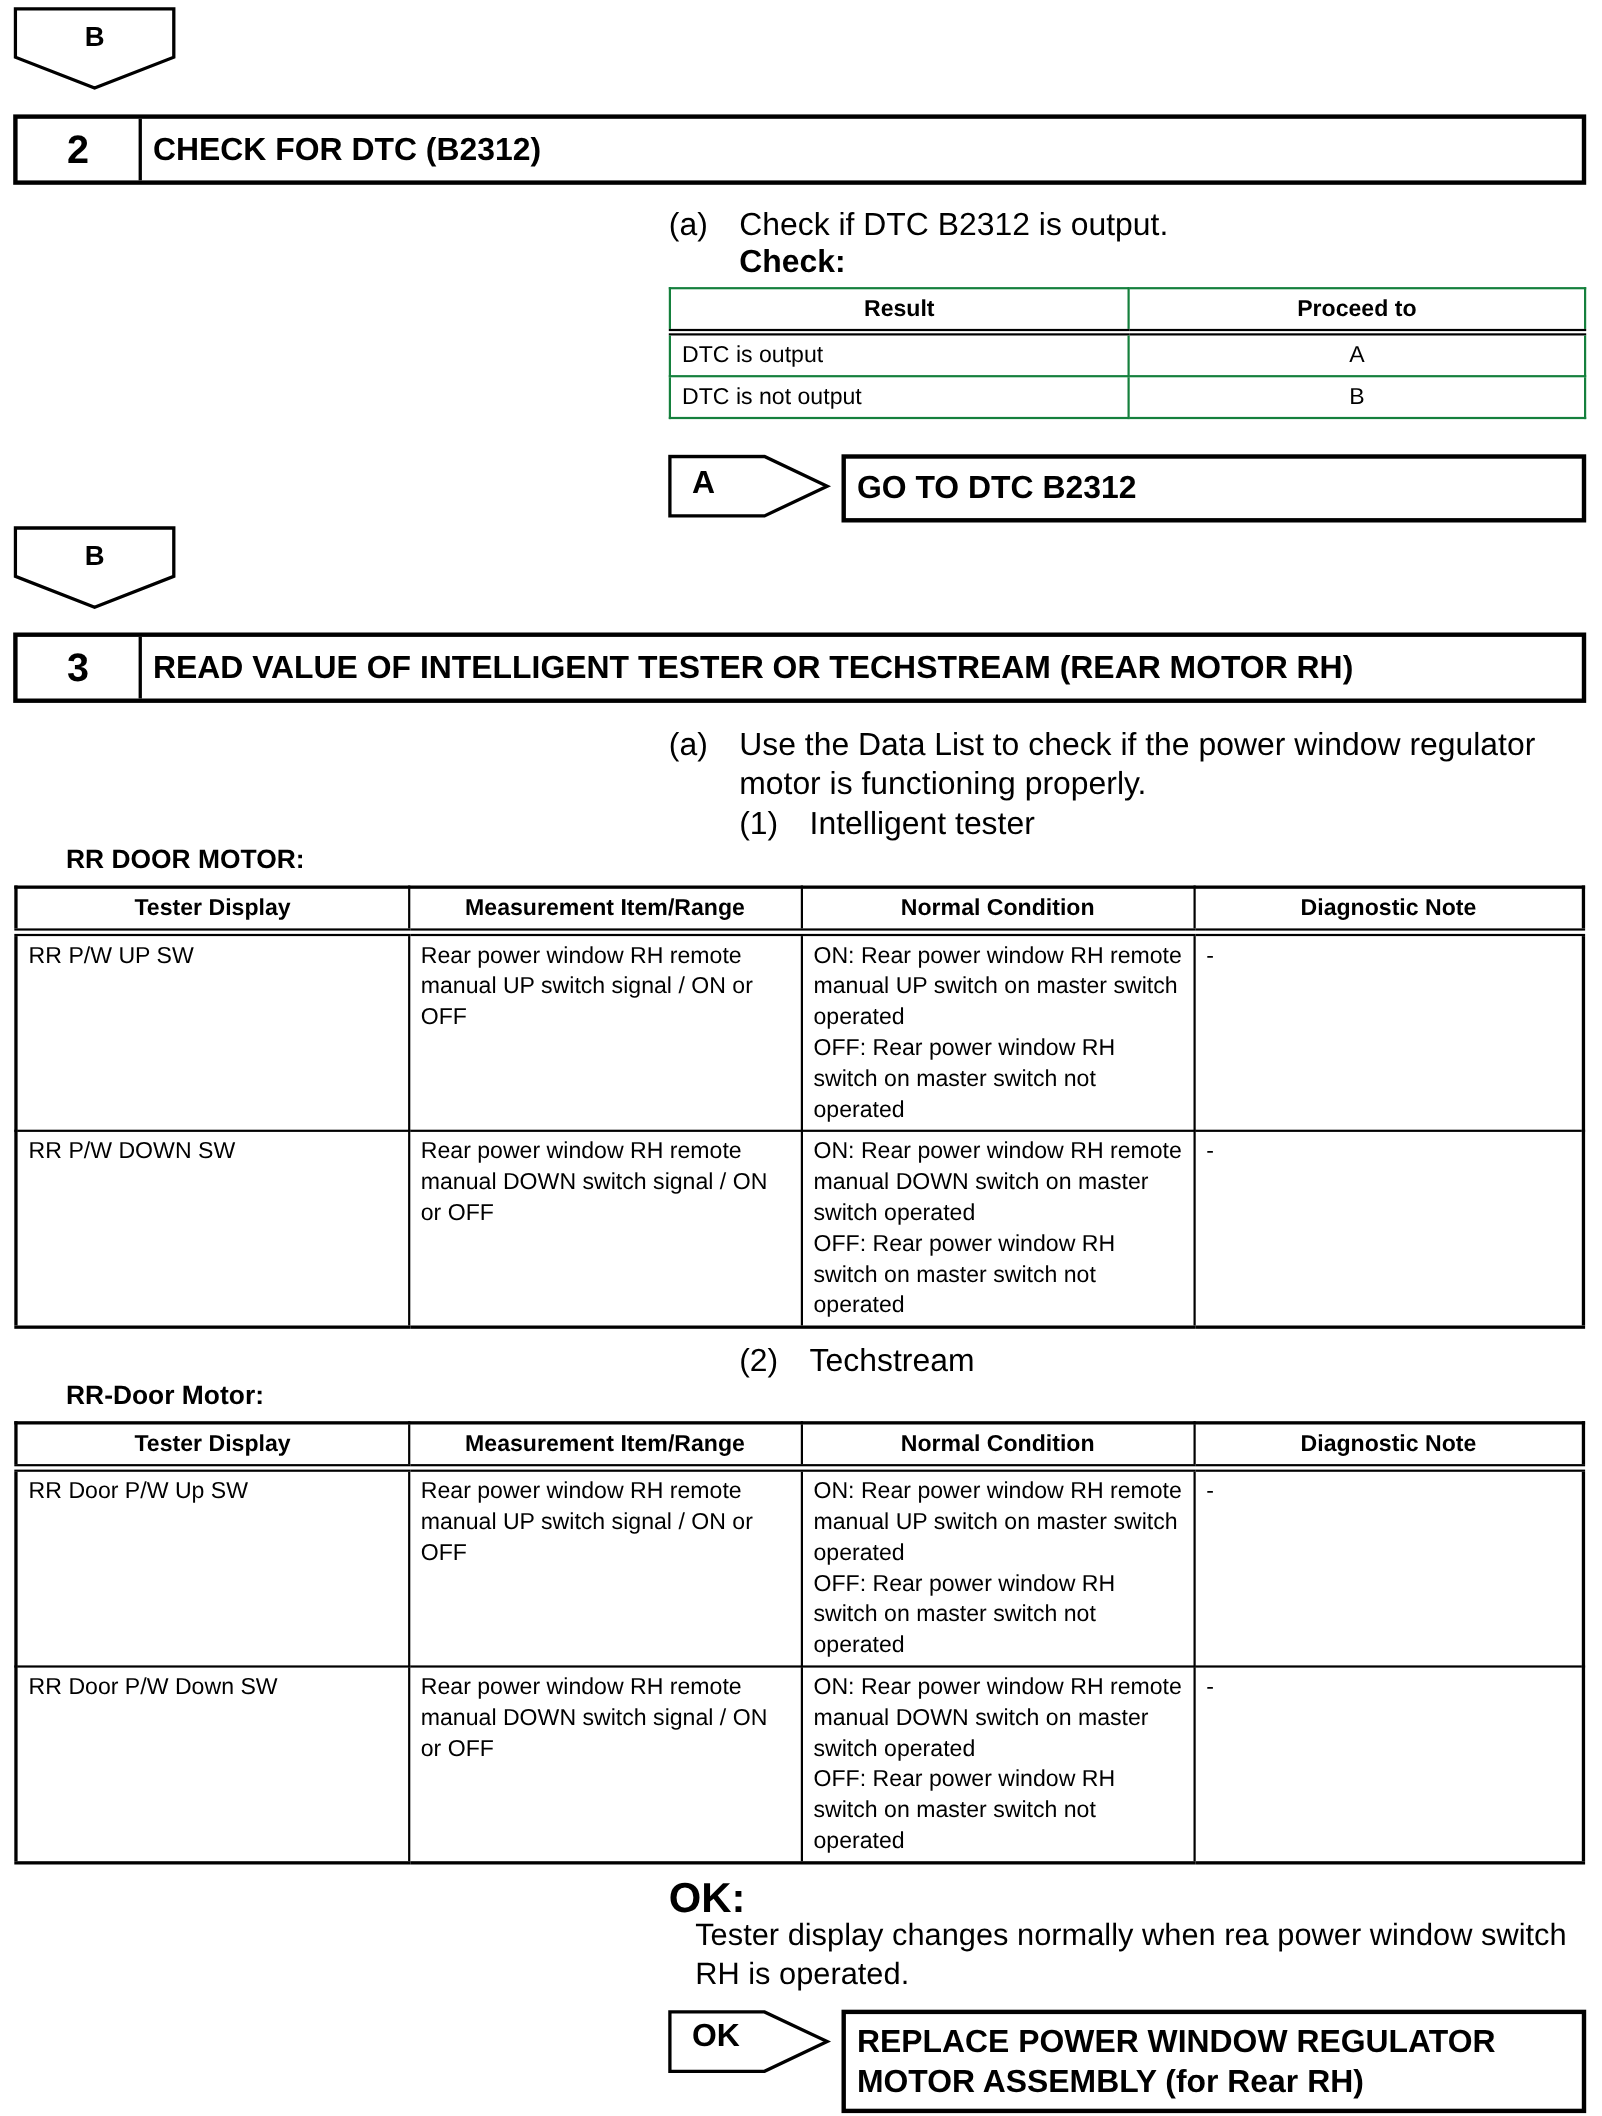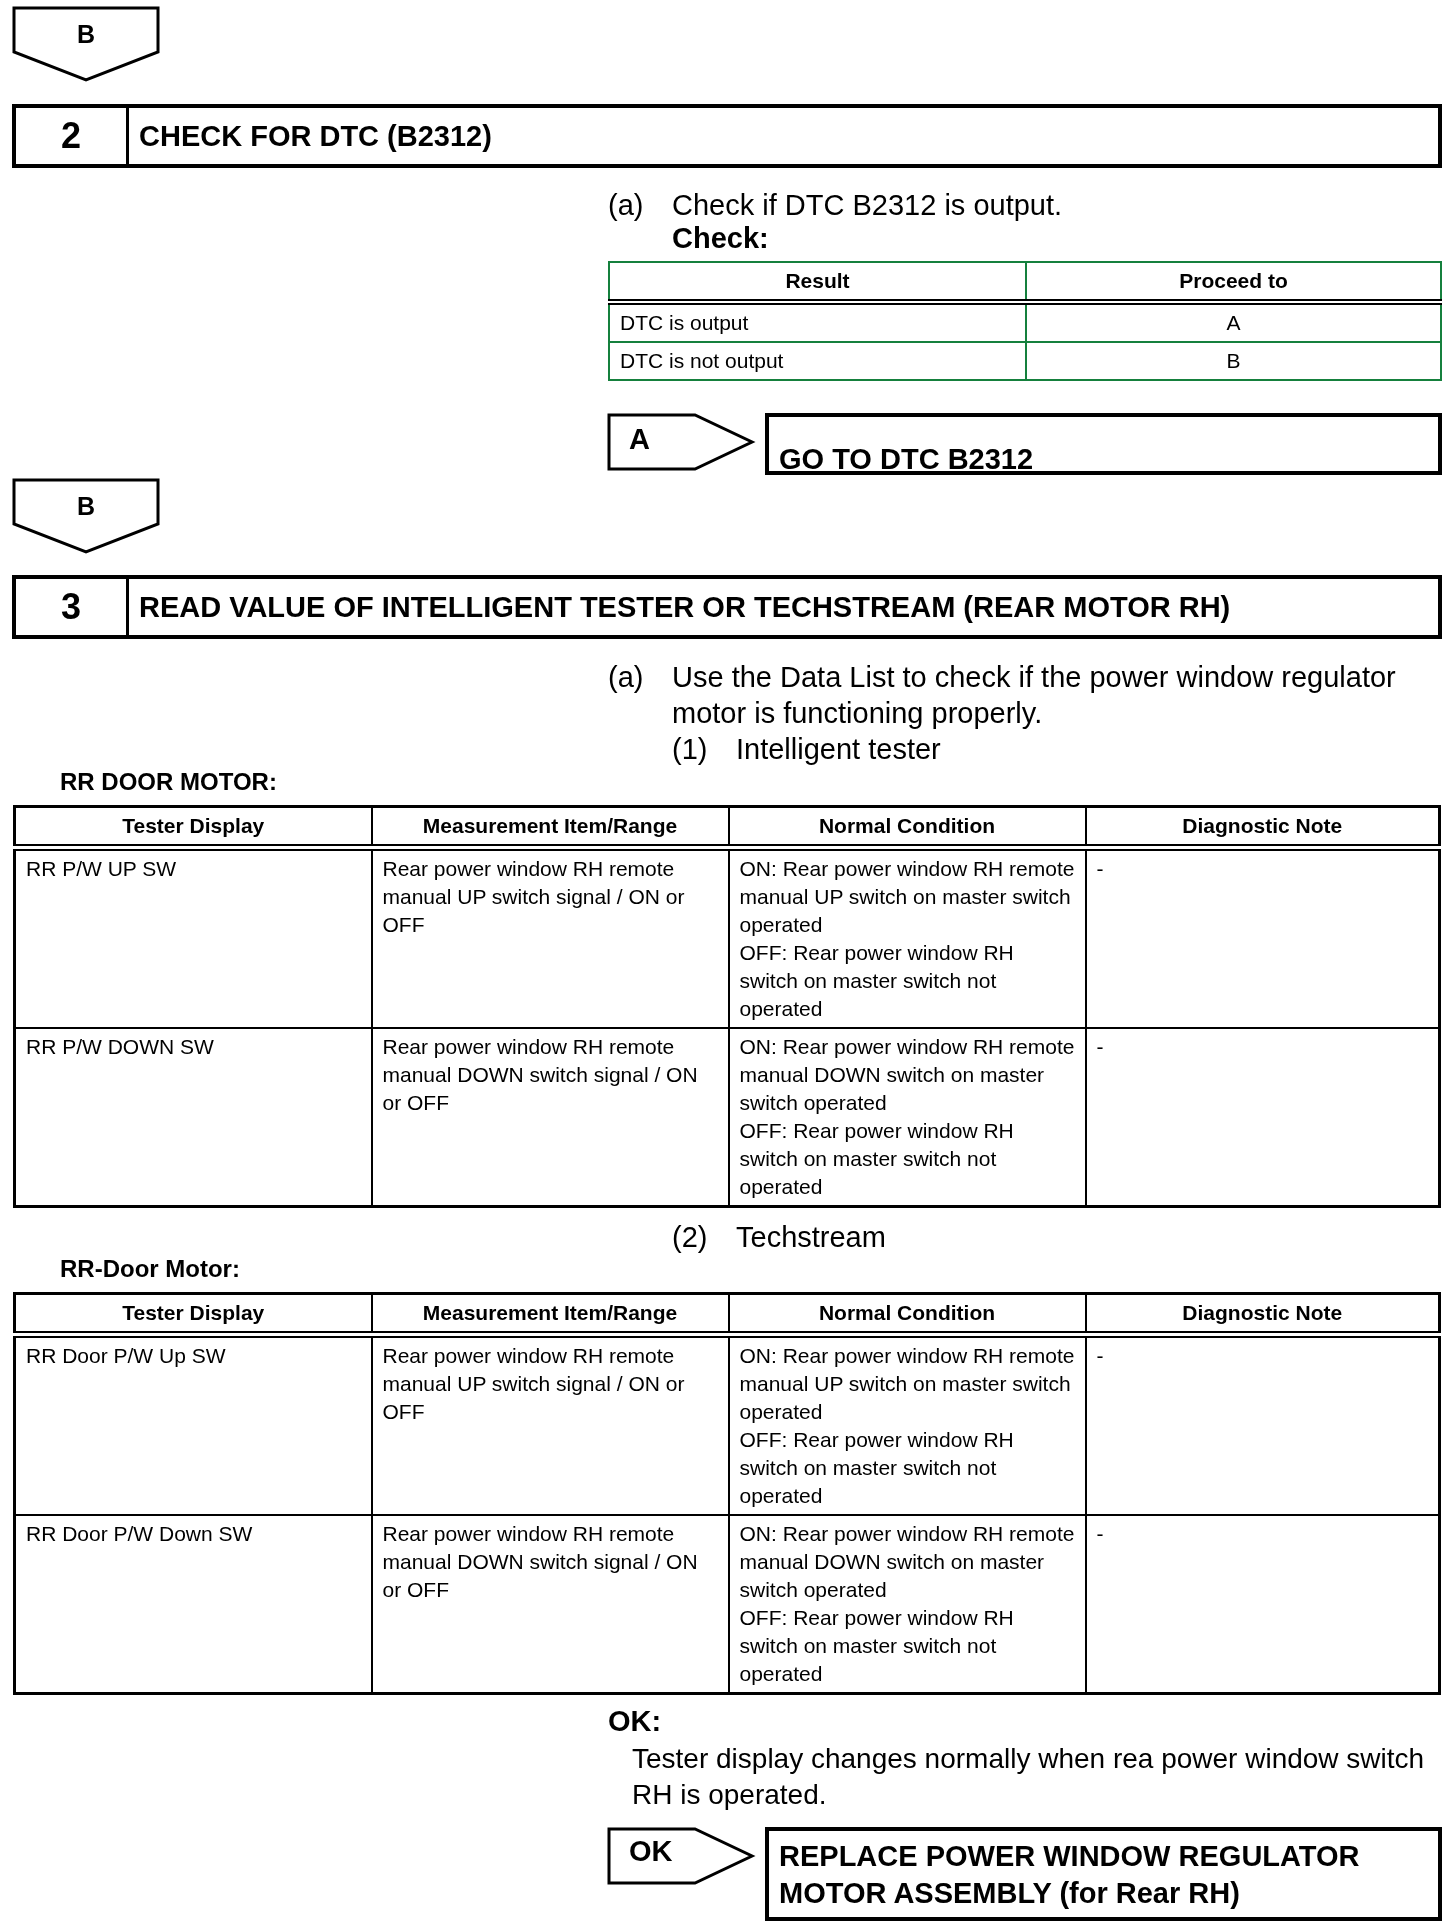--- a/index.html
+++ b/index.html
@@ -61,21 +61,21 @@
   .subhead { position: absolute; left: 14px; font-weight: bold; font-size: 24px; margin-left: 46px; }
 
   
   .act-tab { position: absolute; }
   .act-tab .lbl { position: absolute; font-weight: bold; font-size: 29px; }
   .act-box {
     position: absolute; border: 4px solid #000; box-sizing: border-box;
     font-weight: bold; font-size: 29px; padding-left: 10px; line-height: 37px;
   }
 
-  .ok-head { position: absolute; left: 608px; top: 1705px; font-weight: bold; font-size: 29px; }
+  .ok-head { position: absolute; left: 608px; top: 1705px; font-weight: bold; font-size: 38px; }
   .ok-text { position: absolute; left: 632px; top: 1741px; font-weight: normal; font-size: 28px; line-height: 36px; width: 800px; }
 </style>
 </head>
 <body>
 
 <div class="down-tab" style="left:12px; top:6px;">
   <svg width="148" height="80">
     <polygon points="2,2 146,2 146,46 74,74 2,46" fill="#fff" stroke="#000" stroke-width="3"></polygon>
   </svg>
   <div class="lbl">B</div>
@@ -110,21 +110,21 @@
     </tr>
   </tbody>
 </table>
 
 <div class="act-tab" style="left:607px; top:413px; width:150px; height:58px;">
   <svg width="150" height="58" style="position:absolute;left:0;top:0;">
     <polygon points="2,2 88,2 145,29 88,56 2,56" fill="#fff" stroke="#000" stroke-width="3"></polygon>
   </svg>
   <div class="lbl" style="left:22px; top:10px;">A</div>
 </div>
-<div class="act-box" style="left:765px; top:413px; width:677px; height:62px; padding-top:24px;">GO TO DTC B2312</div>
+<div class="act-box" style="left:765px; top:413px; width:677px; height:62px; padding-top:9px;">GO TO DTC B2312</div>
 
 <div class="down-tab" style="left:12px; top:478px;">
   <svg width="148" height="80">
     <polygon points="2,2 146,2 146,46 74,74 2,46" fill="#fff" stroke="#000" stroke-width="3"></polygon>
   </svg>
   <div class="lbl">B</div>
 </div>
 
 <div class="step" style="top:575px;">
   <div class="num">3</div>

